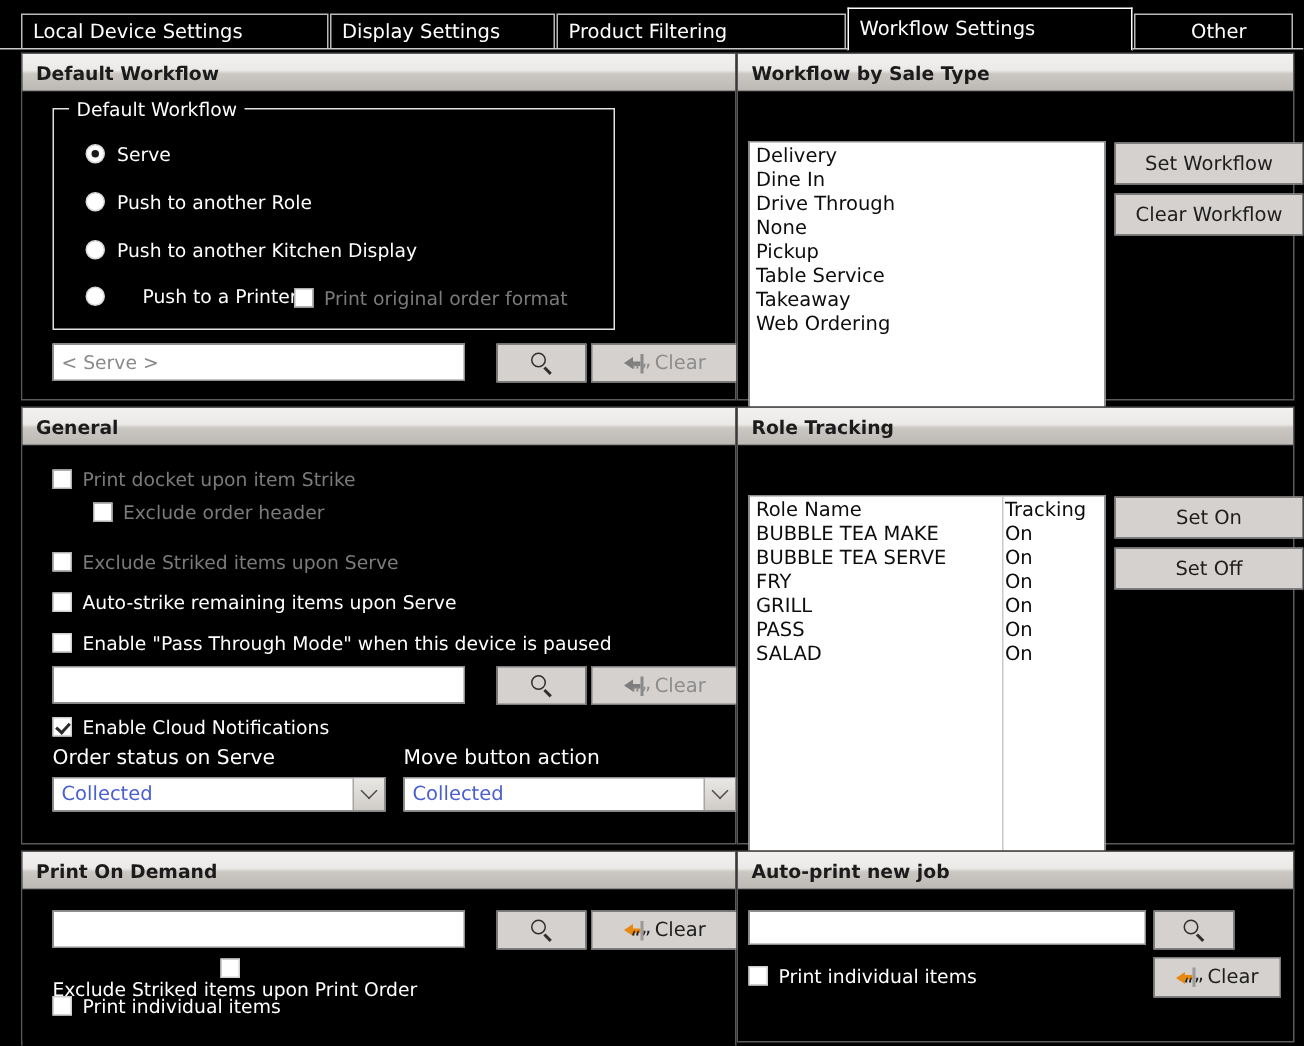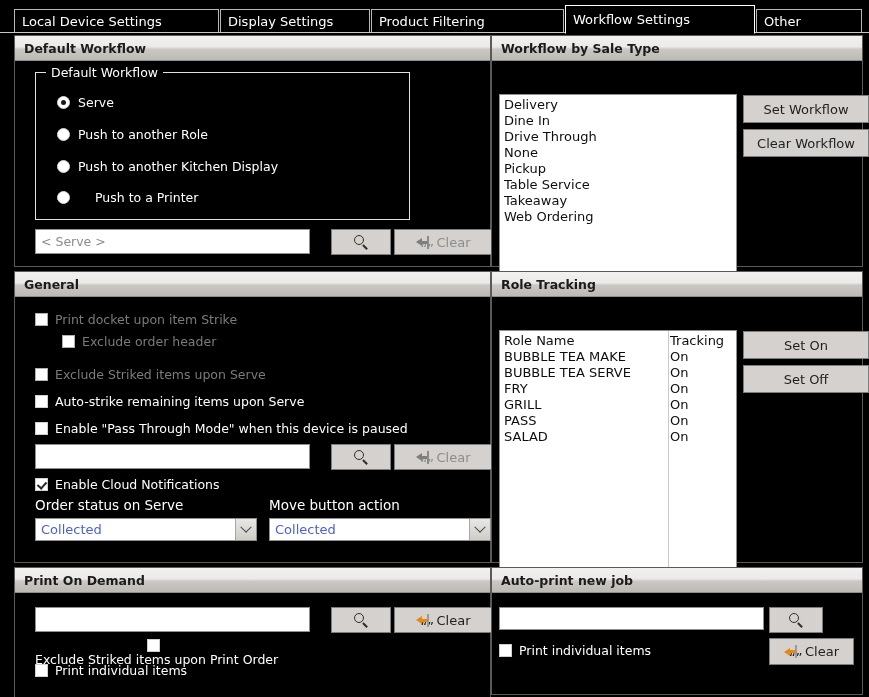--- a/index.html
+++ b/index.html
@@ -333,21 +333,21 @@
   </div>
   <div class="tab" style="left:220px; top:9px; width:150px; height:24px;">
     <span>Display Settings</span>
   </div>
   <div class="tab" style="left:371px; top:9px; width:193px; height:24px;">
     <span>Product Filtering</span>
   </div>
   <div class="tab active" style="left:565px; top:5px; width:190px; height:29px;">
     <span>Workflow Settings</span>
   </div>
-  <div class="tab" style="left:756px; top:9px; width:106px; height:24px;">
+  <div class="tab" style="left:756px; top:9px; width:106px; height:24px;justify-content:center;">
     <span>Other</span>
   </div>
 </div>
 
 <div id="page">
 
   <div class="panel" style="left:14px; top:2px; width:477px; height:232px;">
     <div class="panel-header">
       <span>Default Workflow</span>
     </div>
@@ -367,20 +367,24 @@
       </div>
       <div class="radio-row" style="left:42px; top:98px;">
         <span class="radio"></span>
         <span class="radio-label">Push to another Kitchen Display</span>
       </div>
       <div class="radio-row" style="left:42px; top:129px;gap:17px;">
         <span class="radio"></span>
         <span class="radio-label">Push to a Printer</span>
       </div>
 
+      <div class="cb-row disabled" style="left:181px; top:130px;">
+        <span class="cbox"></span>
+        <span class="cb-label">Print original order format</span>
+      </div>
 
       <input class="tinput" type="text" style="left: 20px; top: 168px; width: 275px; height: 25px;" placeholder="&lt; Serve &gt;">
 
       <div class="btn flat" style="left:316px; top:168px; width:60px; height:26px;">
         <span class="mag">
             <i></i>
             <b></b>
           </span>
       </div>
 

